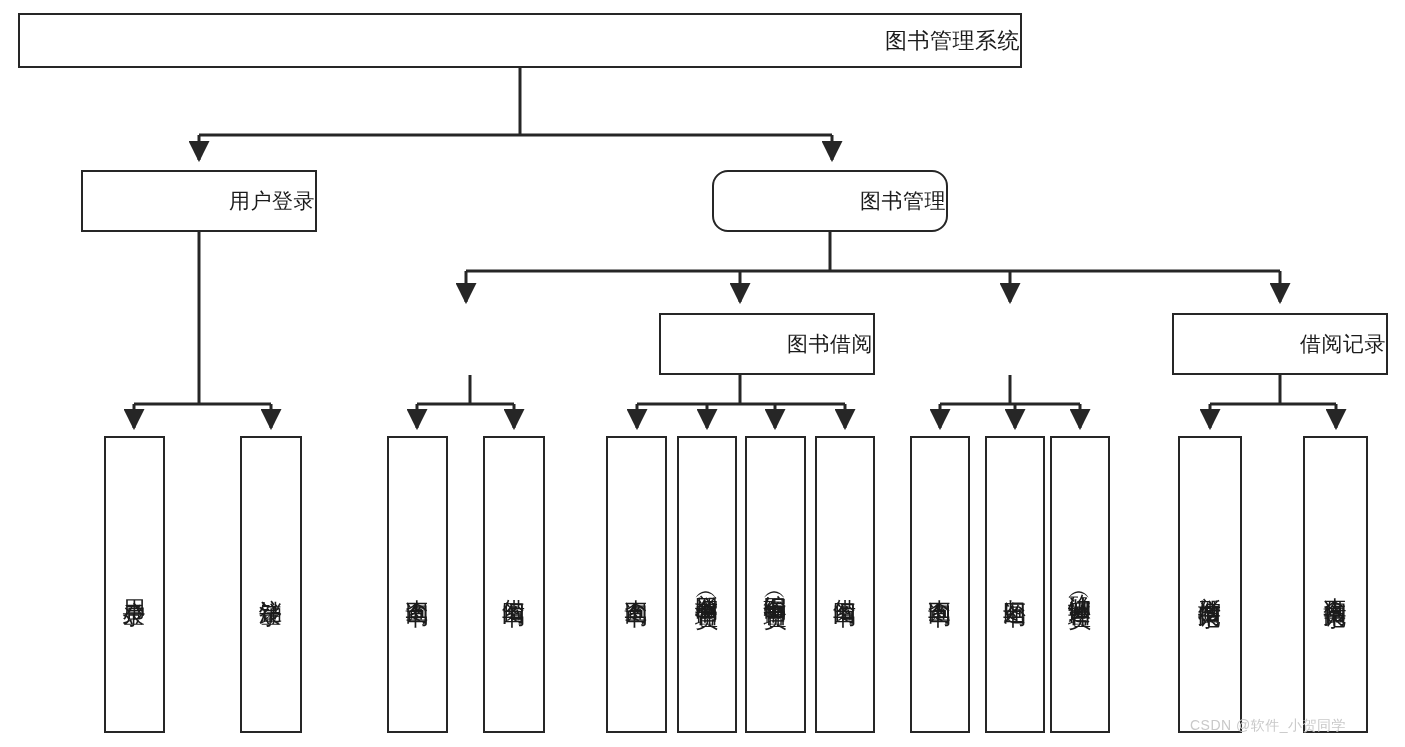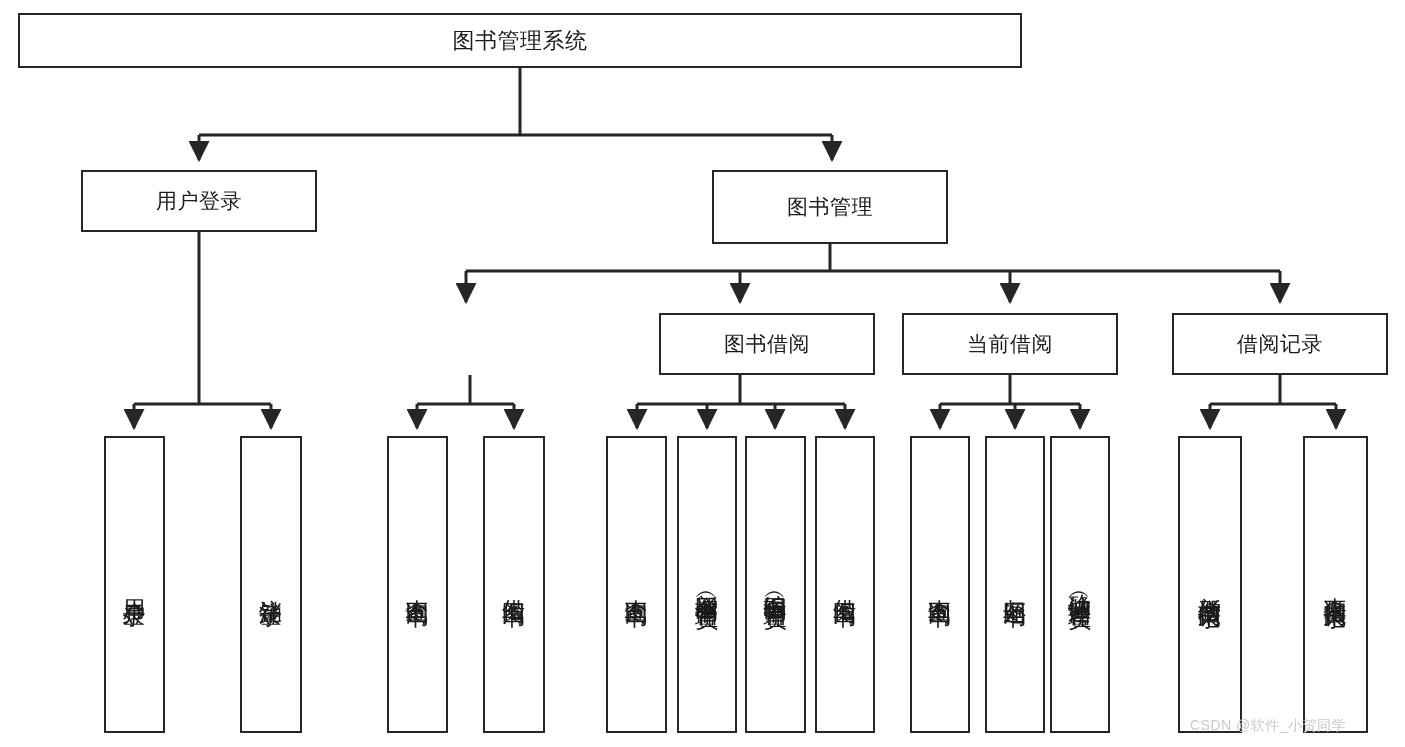--- a/index.html
+++ b/index.html
@@ -25,21 +25,21 @@
     height: 747px;
     pointer-events: none;
   }
   .node {
     position: absolute;
     box-sizing: border-box;
     border: 2px solid #262626;
     background: #ffffff;
     display: flex;
     align-items: center;
-    justify-content: center;
+    justify-content: flex-end;
     color: #1b1b1b;
     z-index: 2;
   }
   .node .label {
     display: block;
     text-align: center;
     line-height: 1.18;
     letter-spacing: 0.5px;
   }
   .node.h .label {
@@ -124,29 +124,26 @@
     </g>
   </svg>
 
   <div class="node root h" style="left:18px; top:13px; width:1004px; height:55px;">
     <span class="label">图书管理系统</span>
   </div>
 
   <div class="node h" style="left:81px; top:170px; width:236px; height:62px;">
     <span class="label">用户登录</span>
   </div>
-  <div class="node h" style="left:712px; top:170px; width:236px; height:74px;">
+  <div class="node h" style="left:712px; top:170px; width:236px; height:62px;border-radius:16px;">
     <span class="label">图书管理</span>
   </div>
 
   <div class="node h" style="left:632px; top:313px; width:216px; height:62px;margin-left:27px;">
     <span class="label">图书借阅</span>
-  </div>
-  <div class="node h" style="left:902px; top:313px; width:216px; height:62px;">
-    <span class="label">当前借阅</span>
   </div>
   <div class="node h" style="left:1172px; top:313px; width:216px; height:62px;">
     <span class="label">借阅记录</span>
   </div>
 
   <div class="node v" style="left:104px; top:436px; width:61px; height:297px;">
     <span class="label">用户登录</span>
   </div>
   <div class="node v" style="left:240px; top:436px; width:62px; height:297px;">
     <span class="label">注销登录</span>

